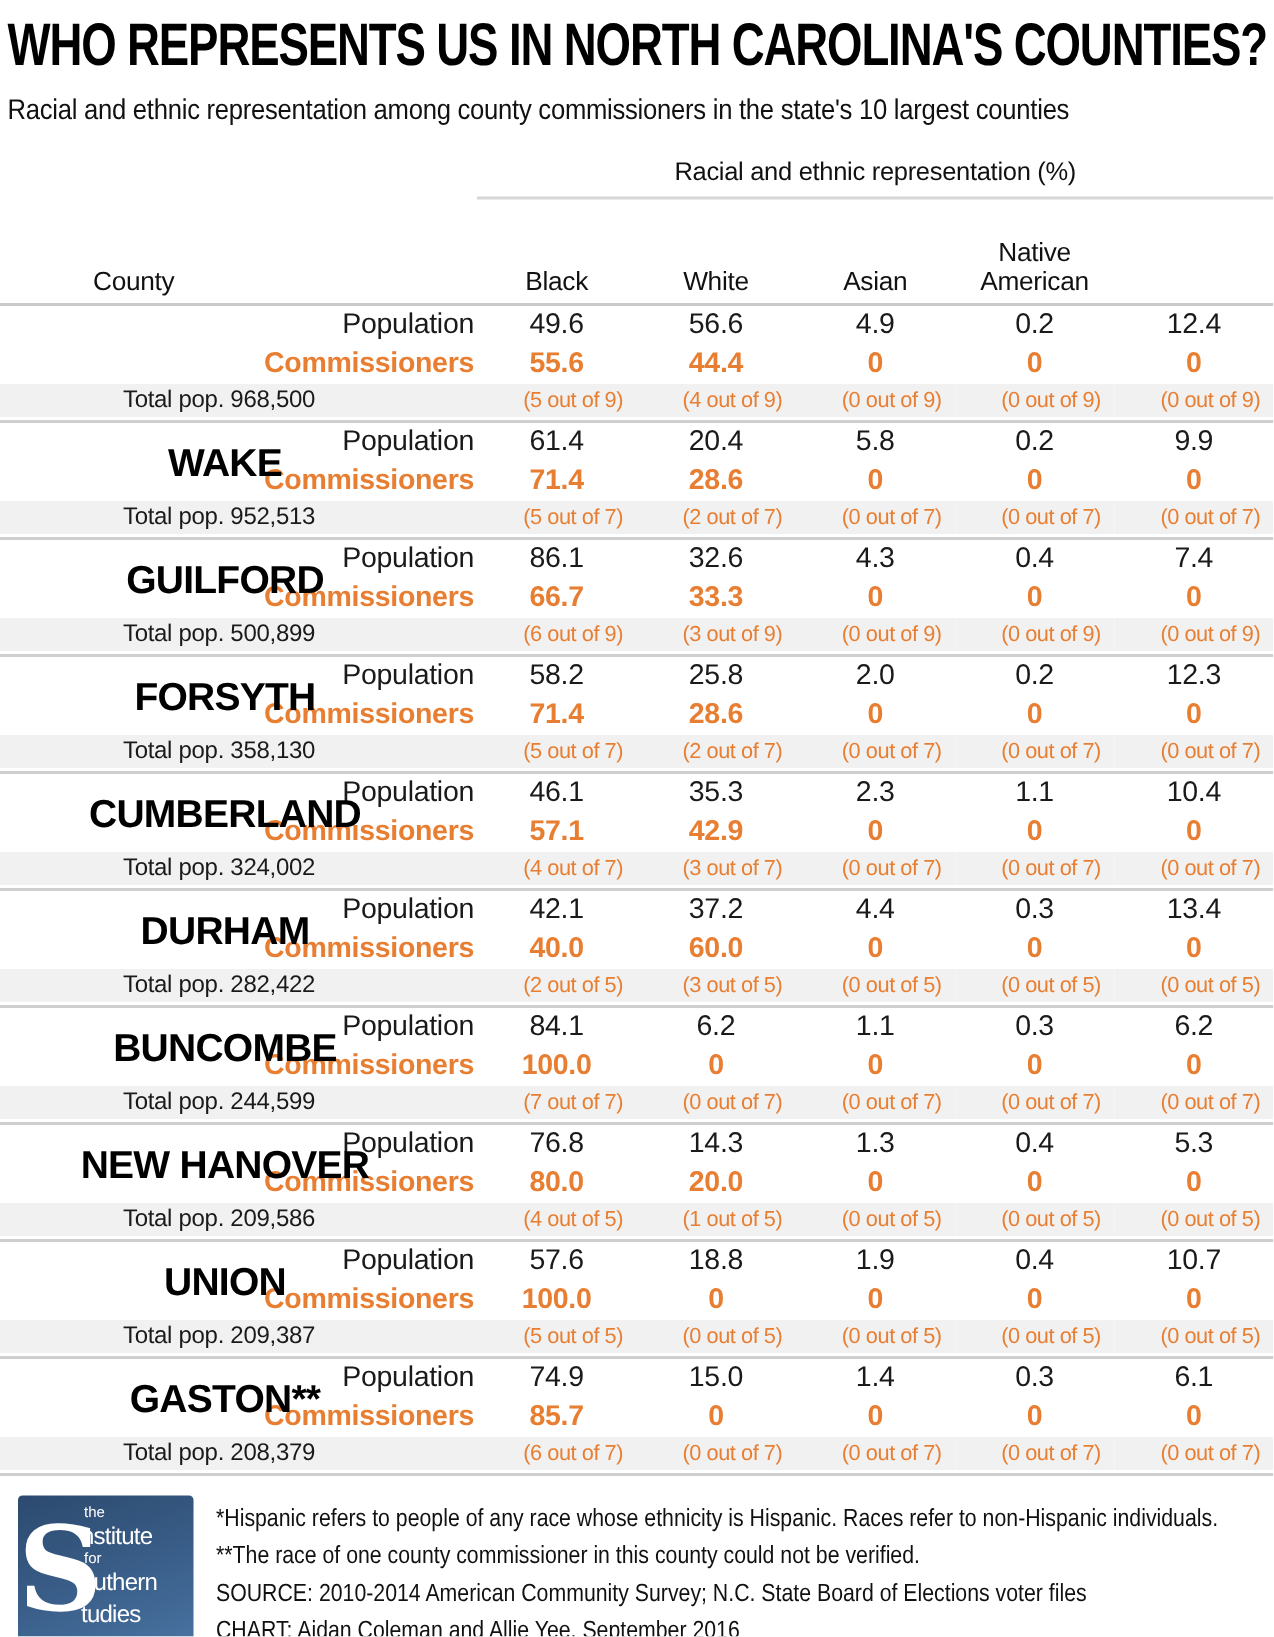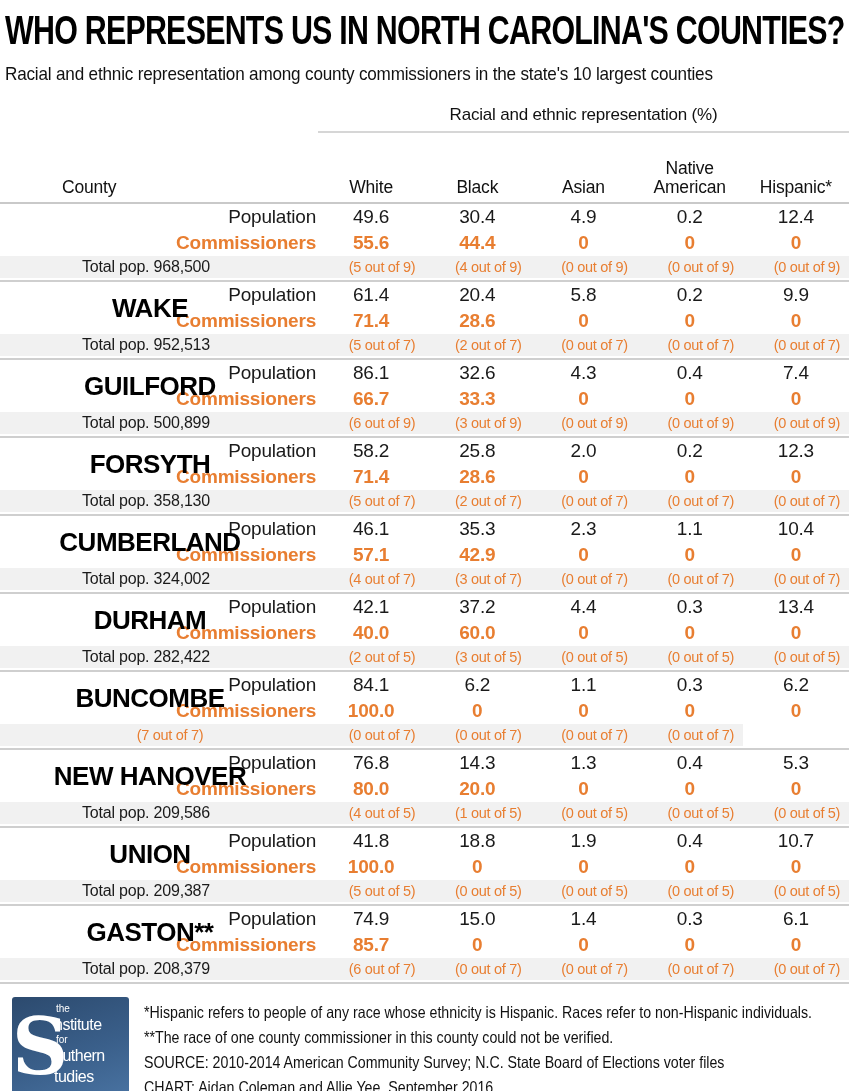--- a/index.html
+++ b/index.html
@@ -157,35 +157,34 @@
 
 <div class="page">
 
   <h1 class="title">WHO REPRESENTS US IN NORTH CAROLINA'S COUNTIES?</h1>
   <div class="subtitle">Racial and ethnic representation among county commissioners in the state's 10 largest counties</div>
 
   <div class="thead grid7">
     <div></div>
     <div class="group-header">Racial and ethnic representation (%)</div>
     <div class="ch-cell ch-county">County</div>
+    <div class="ch-cell">Black</div>
     <div class="ch-cell">White</div>
-    <div class="ch-cell">Black</div>
     <div class="ch-cell">Asian</div>
     <div class="ch-cell">
         <span class="ch-wrap">Native American</span>
       </div>
-    <div class="ch-cell">Hispanic*</div>
   </div>
 
   <div id="county-blocks">
     <div class="block">
 
       <div class="cell rlabel">Population</div>
       <div class="cell">49.6</div>
-      <div class="cell">30.4</div>
+      <div class="cell">56.6</div>
       <div class="cell">4.9</div>
       <div class="cell">0.2</div>
       <div class="cell">12.4</div>
 
       <div class="cell rlabel comm">Commissioners</div>
       <div class="cell comm">55.6</div>
       <div class="cell comm">44.4</div>
       <div class="cell comm">0</div>
       <div class="cell comm">0</div>
       <div class="cell comm">0</div>
@@ -333,20 +332,21 @@
       <div class="cell">0.3</div>
       <div class="cell">6.2</div>
 
       <div class="cell rlabel comm">Commissioners</div>
       <div class="cell comm">100.0</div>
       <div class="cell comm">0</div>
       <div class="cell comm">0</div>
       <div class="cell comm">0</div>
       <div class="cell comm">0</div>
 
+      <div class="cell band totpop">Total pop. 244,599</div>
       <div class="cell band seats">(7 out of 7)</div>
       <div class="cell band seats">(0 out of 7)</div>
       <div class="cell band seats">(0 out of 7)</div>
       <div class="cell band seats">(0 out of 7)</div>
       <div class="cell band seats">(0 out of 7)</div>
     </div>
 
     <div class="block">
       <div class="cname">NEW HANOVER</div>
 
@@ -369,21 +369,21 @@
       <div class="cell band seats">(1 out of 5)</div>
       <div class="cell band seats">(0 out of 5)</div>
       <div class="cell band seats">(0 out of 5)</div>
       <div class="cell band seats">(0 out of 5)</div>
     </div>
 
     <div class="block">
       <div class="cname">UNION</div>
 
       <div class="cell rlabel">Population</div>
-      <div class="cell">41.8</div>
+      <div class="cell">57.6</div>
       <div class="cell">18.8</div>
       <div class="cell">1.9</div>
       <div class="cell">0.4</div>
       <div class="cell">10.7</div>
 
       <div class="cell rlabel comm">Commissioners</div>
       <div class="cell comm">100.0</div>
       <div class="cell comm">0</div>
       <div class="cell comm">0</div>
       <div class="cell comm">0</div>

